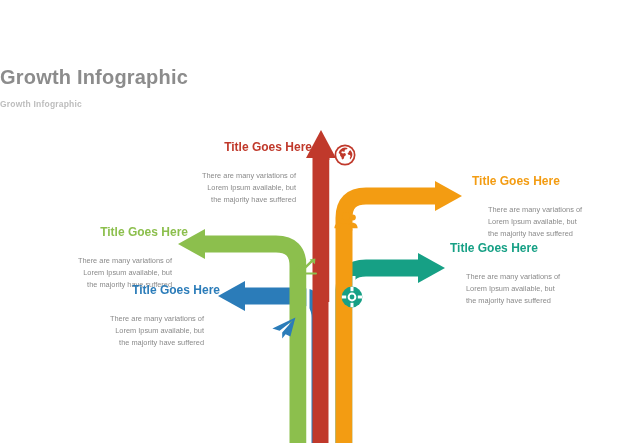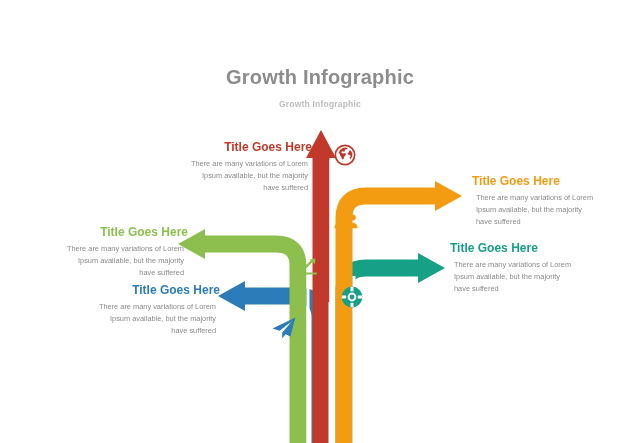--- a/index.html
+++ b/index.html
@@ -6,42 +6,42 @@
   body{
     width:640px;height:443px;
     background:#ffffff;
     font-family:"Liberation Sans","DejaVu Sans",sans-serif;
     overflow:hidden;
     position:relative;
   }
   #stage{position:absolute;inset:0;width:640px;height:443px;}
 
   
-  .header{position:absolute;left:0;top:0;width:640px;text-align:center;}
+  .header{position:absolute;left:0;top:0;width:640px;}
   .title{
     font-size:20px;font-weight:bold;color:#8c8c8c;
     letter-spacing:.2px;line-height:1;
     margin-top:67px;
   }
   .subtitle{
     font-size:8.5px;font-weight:bold;color:#bdbdbd;
     letter-spacing:.2px;margin-top:12px;
   }
 
   
   .graphic{position:absolute;left:0;top:0;width:640px;height:443px;}
   .graphic svg{display:block;}
 
   
   .block{position:absolute;width:130px;}
   .block .bt{
     font-size:12px;font-weight:bold;line-height:1.2;margin:0 0 4px 0;
   }
   .block .bd{
-    font-size:7.4px;color:#8a8a8a;line-height:1.58;margin:4px;
+    font-size:7.4px;color:#8a8a8a;line-height:1.58;margin:16px;
   }
   .ralign{text-align:right;}
   .lalign{text-align:left;}
 
   #blk-red   {left:182px; top:140px;}
   #blk-orange{left:472px; top:174px;}
   #blk-green {left:58px;  top:225px;}
   #blk-teal  {left:450px; top:241px;}
   #blk-blue  {left:90px;  top:283px;}
 

